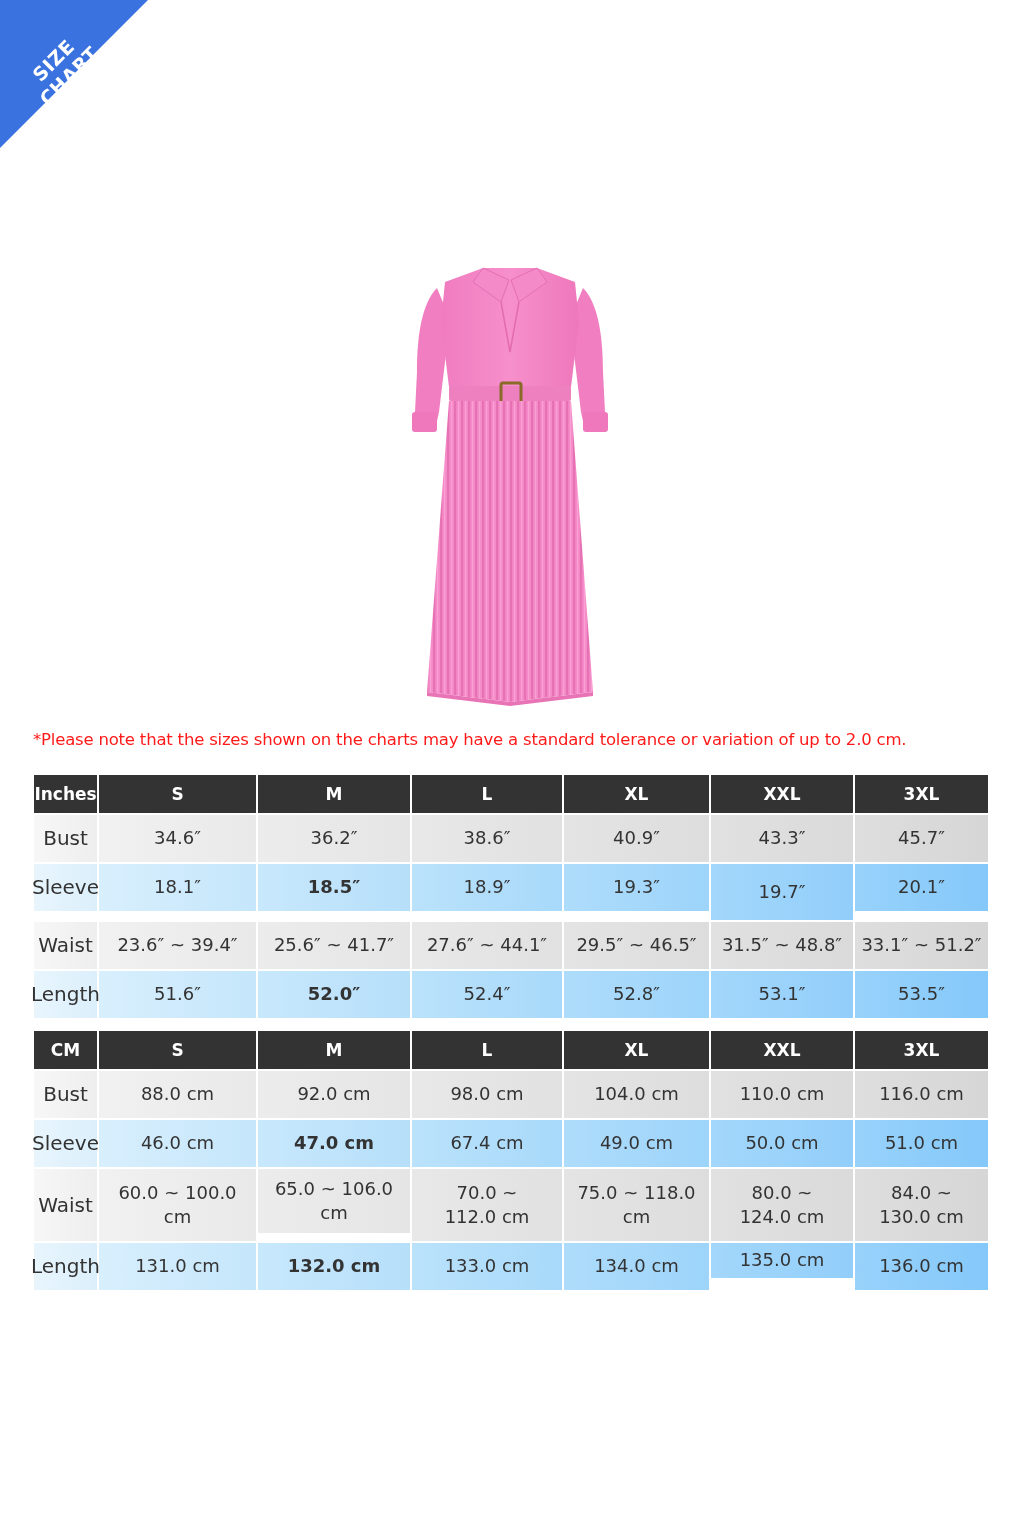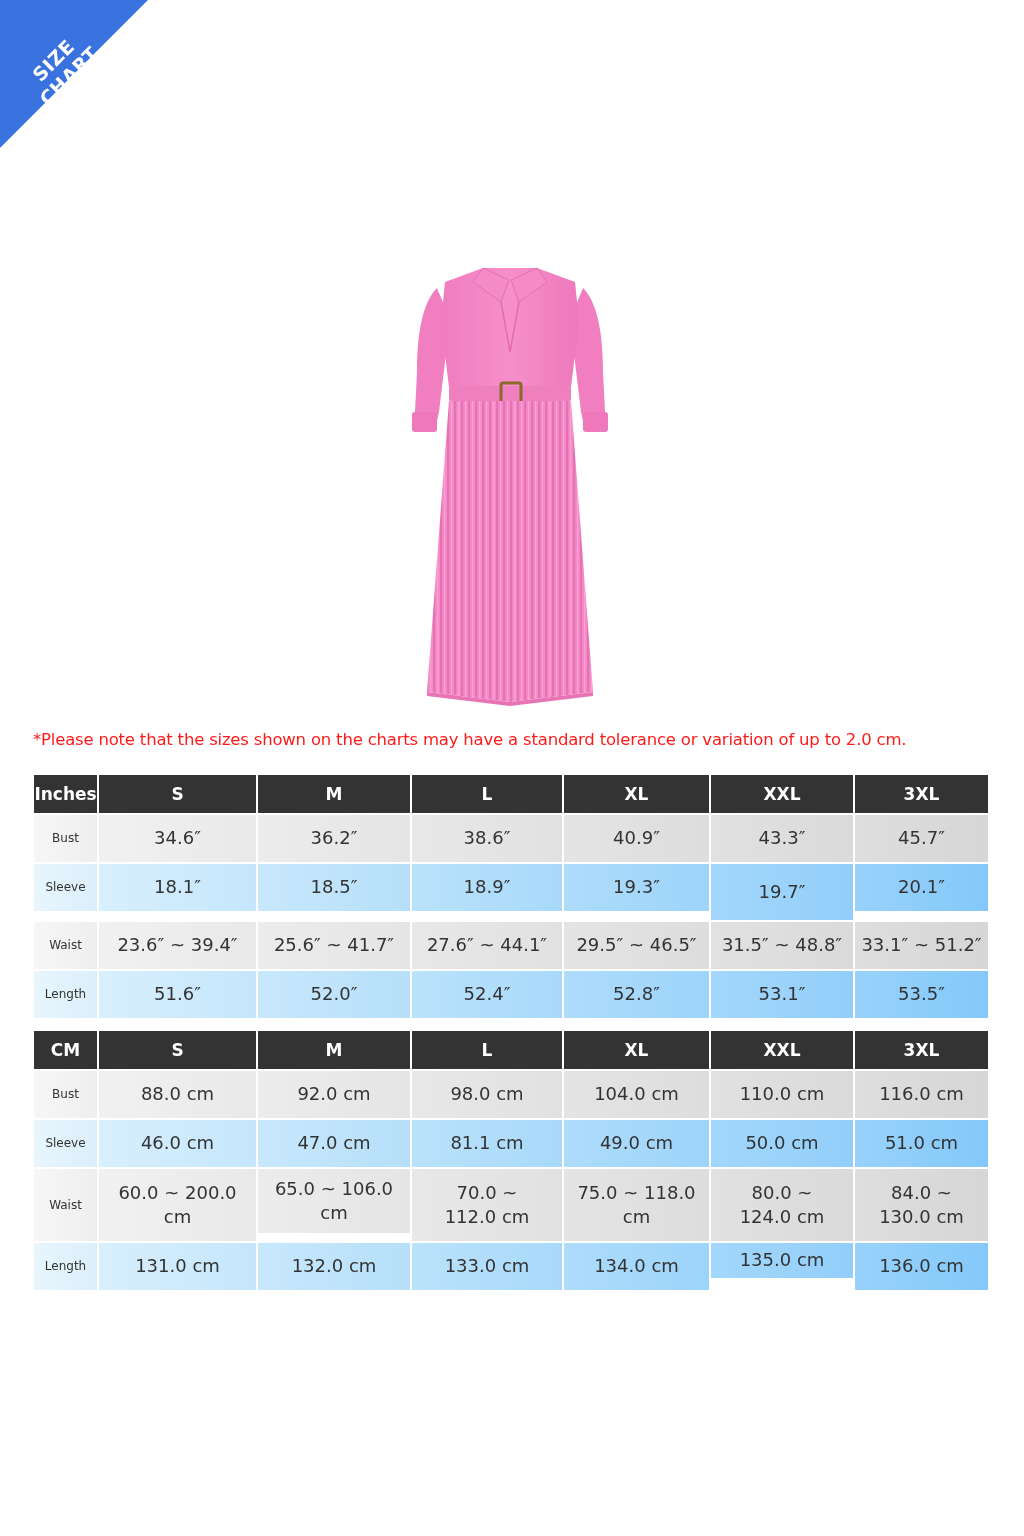--- a/index.html
+++ b/index.html
@@ -81,35 +81,35 @@
       padding: 0 4px;
     }
     .hdr {
       background: #333333;
       color: #ffffff;
       font-weight: bold;
       font-size: 17px;
       height: 38px;
     }
     .label {
-      font-size: 12px;
+      font-size: 20px;
       color: #333333;
     }
 
     .g0 { background: linear-gradient(90deg, #f7f7f7, #eeeeee); }
     .g1 { background: linear-gradient(90deg, #f1f1f1, #e9e9e9); }
     .g2 { background: linear-gradient(90deg, #ececec, #e5e5e5); }
     .g3 { background: linear-gradient(90deg, #e8e8e8, #e1e1e1); }
     .g4 { background: linear-gradient(90deg, #e4e4e4, #dddddd); }
     .g5 { background: linear-gradient(90deg, #e1e1e1, #dadada); }
     .g6 { background: linear-gradient(90deg, #dedede, #d6d6d6); }
 
     .b0 { background: linear-gradient(90deg, #e8f5fd, #dbeffb); }
     .b1 { background: linear-gradient(90deg, #d8effd, #c5e6fb); }
-    .b2 { background: linear-gradient(90deg, #c8e8fc, #b6dffa); }
+    .b2 { background: linear-gradient(90deg, #c8e8fc, #b6dffa); font-weight: bold; }
     .b3 { background: linear-gradient(90deg, #bae2fb, #a8d9fa); }
     .b4 { background: linear-gradient(90deg, #aedcfb, #9dd4fa); }
     .b5 { background: linear-gradient(90deg, #a3d7fb, #92cefa); }
     .b6 { background: linear-gradient(90deg, #98d2fb, #84c8fa); }
 
     #table-inches { top: 775px; }
     #table-cm { top: 1031px; }
   </style>
 </head>
 <body>
@@ -210,27 +210,27 @@
   <div class="cell g1" style="height:47px">88.0 cm</div>
   <div class="cell g2" style="height:47px">92.0 cm</div>
   <div class="cell g3" style="height:47px">98.0 cm</div>
   <div class="cell g4" style="height:47px">104.0 cm</div>
   <div class="cell g5" style="height:47px">110.0 cm</div>
   <div class="cell g6" style="height:47px">116.0 cm</div>
 
   <div class="cell label b0" style="height:47px">Sleeve</div>
   <div class="cell b1" style="height:47px">46.0 cm</div>
   <div class="cell b2" style="height:47px">47.0 cm</div>
-  <div class="cell b3" style="height:47px">81.1 cm</div>
+  <div class="cell b3" style="height:47px">67.4 cm</div>
   <div class="cell b4" style="height:47px">49.0 cm</div>
   <div class="cell b5" style="height:47px">50.0 cm</div>
   <div class="cell b6" style="height:47px">51.0 cm</div>
 
   <div class="cell label g0" style="height:72px">Waist</div>
-  <div class="cell g1" style="height:72px">60.0 ~ 200.0 cm</div>
+  <div class="cell g1" style="height:72px">60.0 ~ 100.0 cm</div>
   <div class="cell g2" style="height:64px">65.0 ~ 106.0 cm</div>
   <div class="cell g3" style="height:72px;padding:0 18px">70.0 ~ 112.0 cm</div>
   <div class="cell g4" style="height:72px;padding:0 13px">75.0 ~ 118.0 cm</div>
   <div class="cell g5" style="height:72px;padding:0 14px">80.0 ~ 124.0 cm</div>
   <div class="cell g6" style="height:72px;padding:0 20px">84.0 ~ 130.0 cm</div>
 
   <div class="cell label b0" style="height:47px">Length</div>
   <div class="cell b1" style="height:47px">131.0 cm</div>
   <div class="cell b2" style="height:47px">132.0 cm</div>
   <div class="cell b3" style="height:47px">133.0 cm</div>

